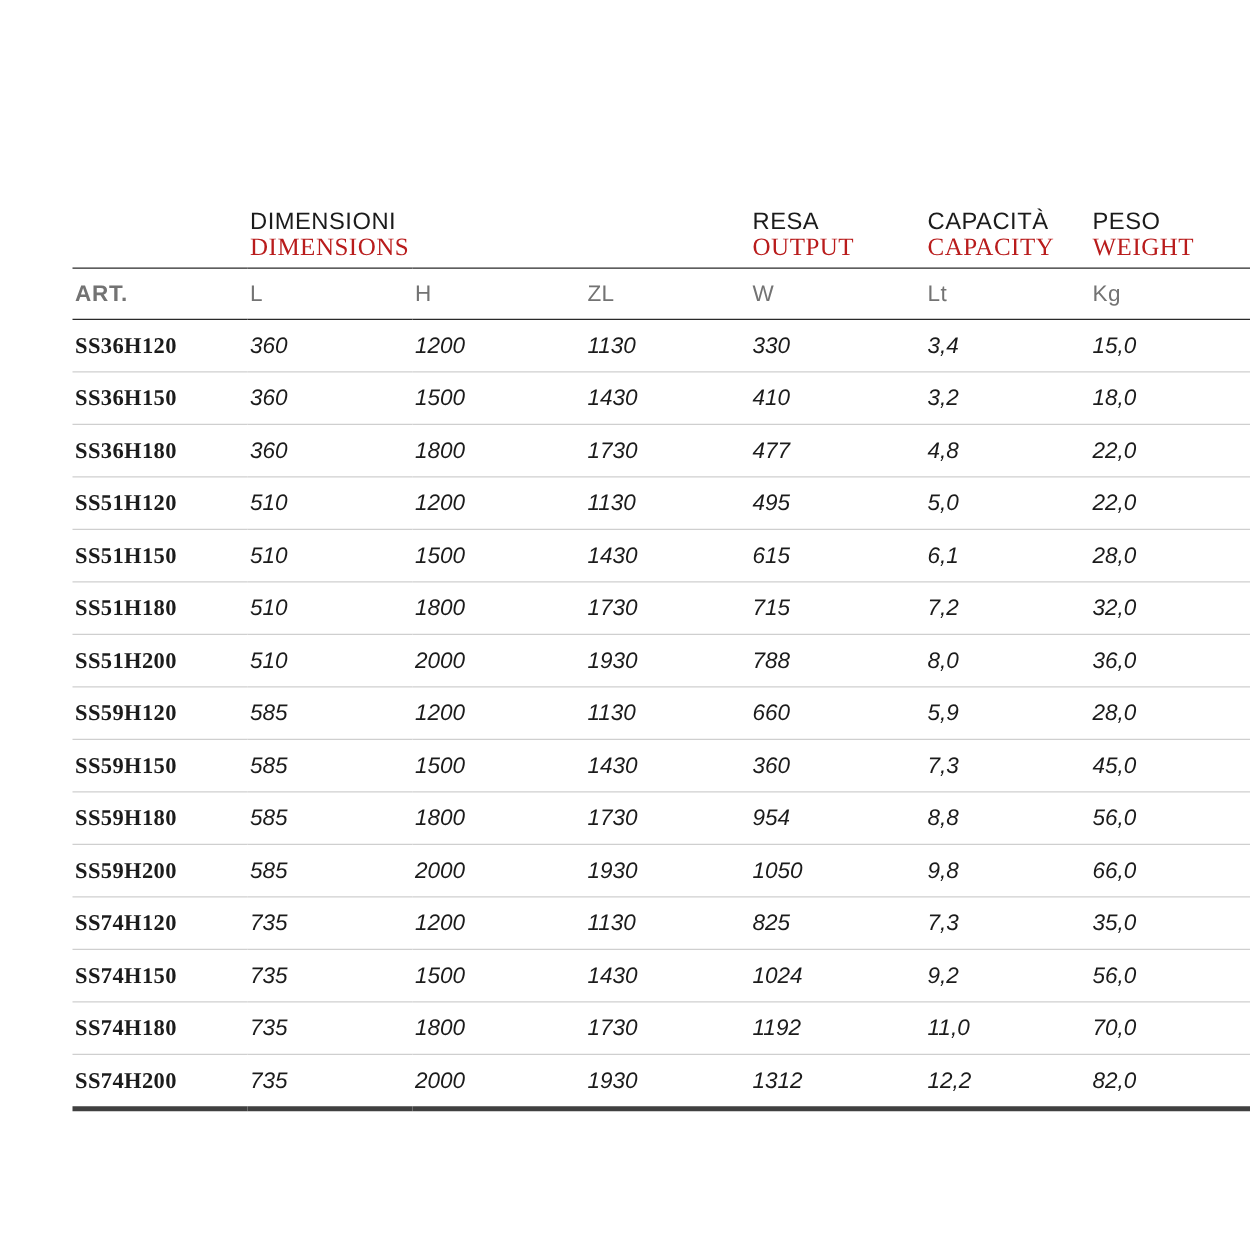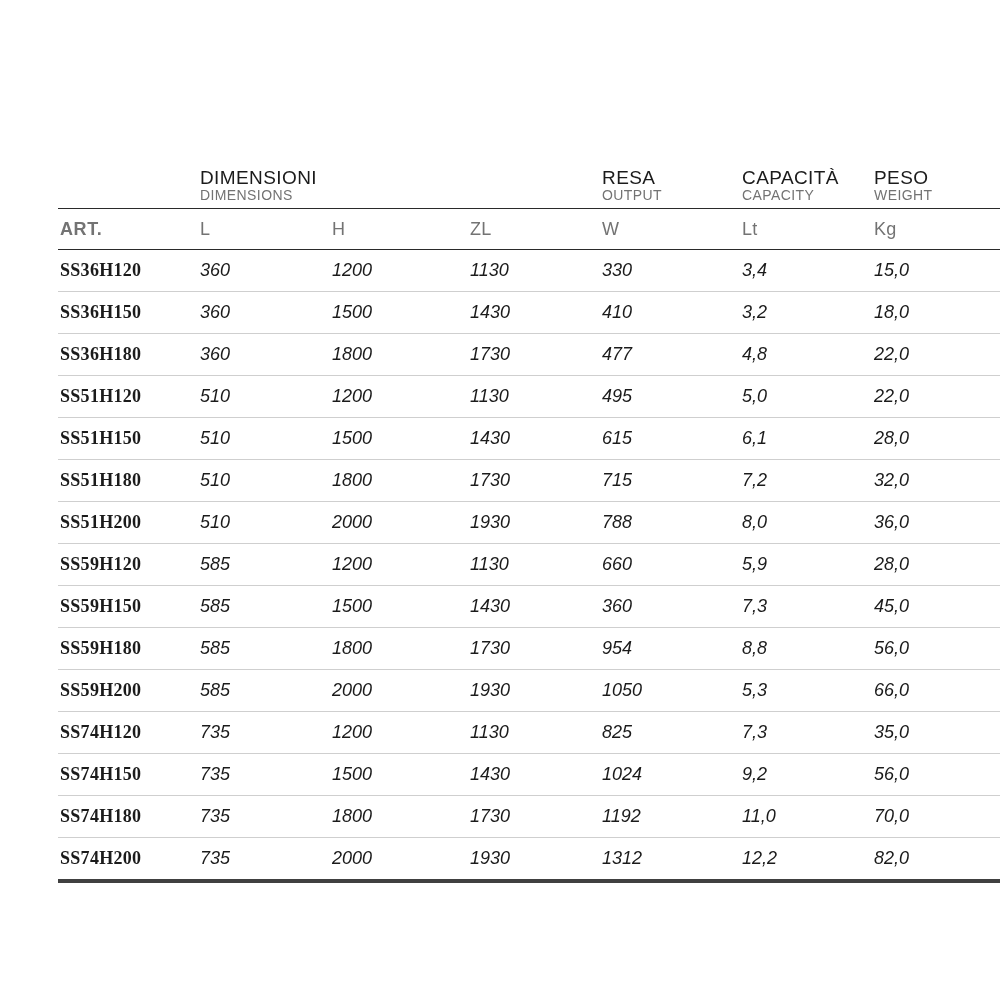--- a/index.html
+++ b/index.html
@@ -52,25 +52,26 @@
     line-height: 1.0;
     padding-left: 2px;
   }
   .grp .it {
     font-size: 19px;
     letter-spacing: 0.4px;
     color: #1b1b1b;
     display: block;
   }
   .grp .en {
-    font-size: 14px;
+    font-size: 20px;
     letter-spacing: 0.4px;
-    color: #737373;
+    color: #b91c1c;
     display: block;
     margin-top: 1px;
+    font-family: Liberation Serif, serif;
   }
 
   
   tr.label-row td {
     border-top: 1px solid #2a2a2a;
     border-bottom: 1px solid #2a2a2a;
     font-size: 18px;
     padding: 7px 0 7px 2px;
     letter-spacing: 0.3px;
     color: #737373;
@@ -246,21 +247,21 @@
         <td class="val">954</td>
         <td class="val">8,8</td>
         <td class="val">56,0</td>
       </tr>
       <tr class="data-row">
         <td class="art">SS59H200</td>
         <td class="val">585</td>
         <td class="val">2000</td>
         <td class="val">1930</td>
         <td class="val">1050</td>
-        <td class="val">5,3</td>
+        <td class="val">9,8</td>
         <td class="val">66,0</td>
       </tr>
       <tr class="data-row">
         <td class="art">SS74H120</td>
         <td class="val">735</td>
         <td class="val">1200</td>
         <td class="val">1130</td>
         <td class="val">825</td>
         <td class="val">7,3</td>
         <td class="val">35,0</td>

